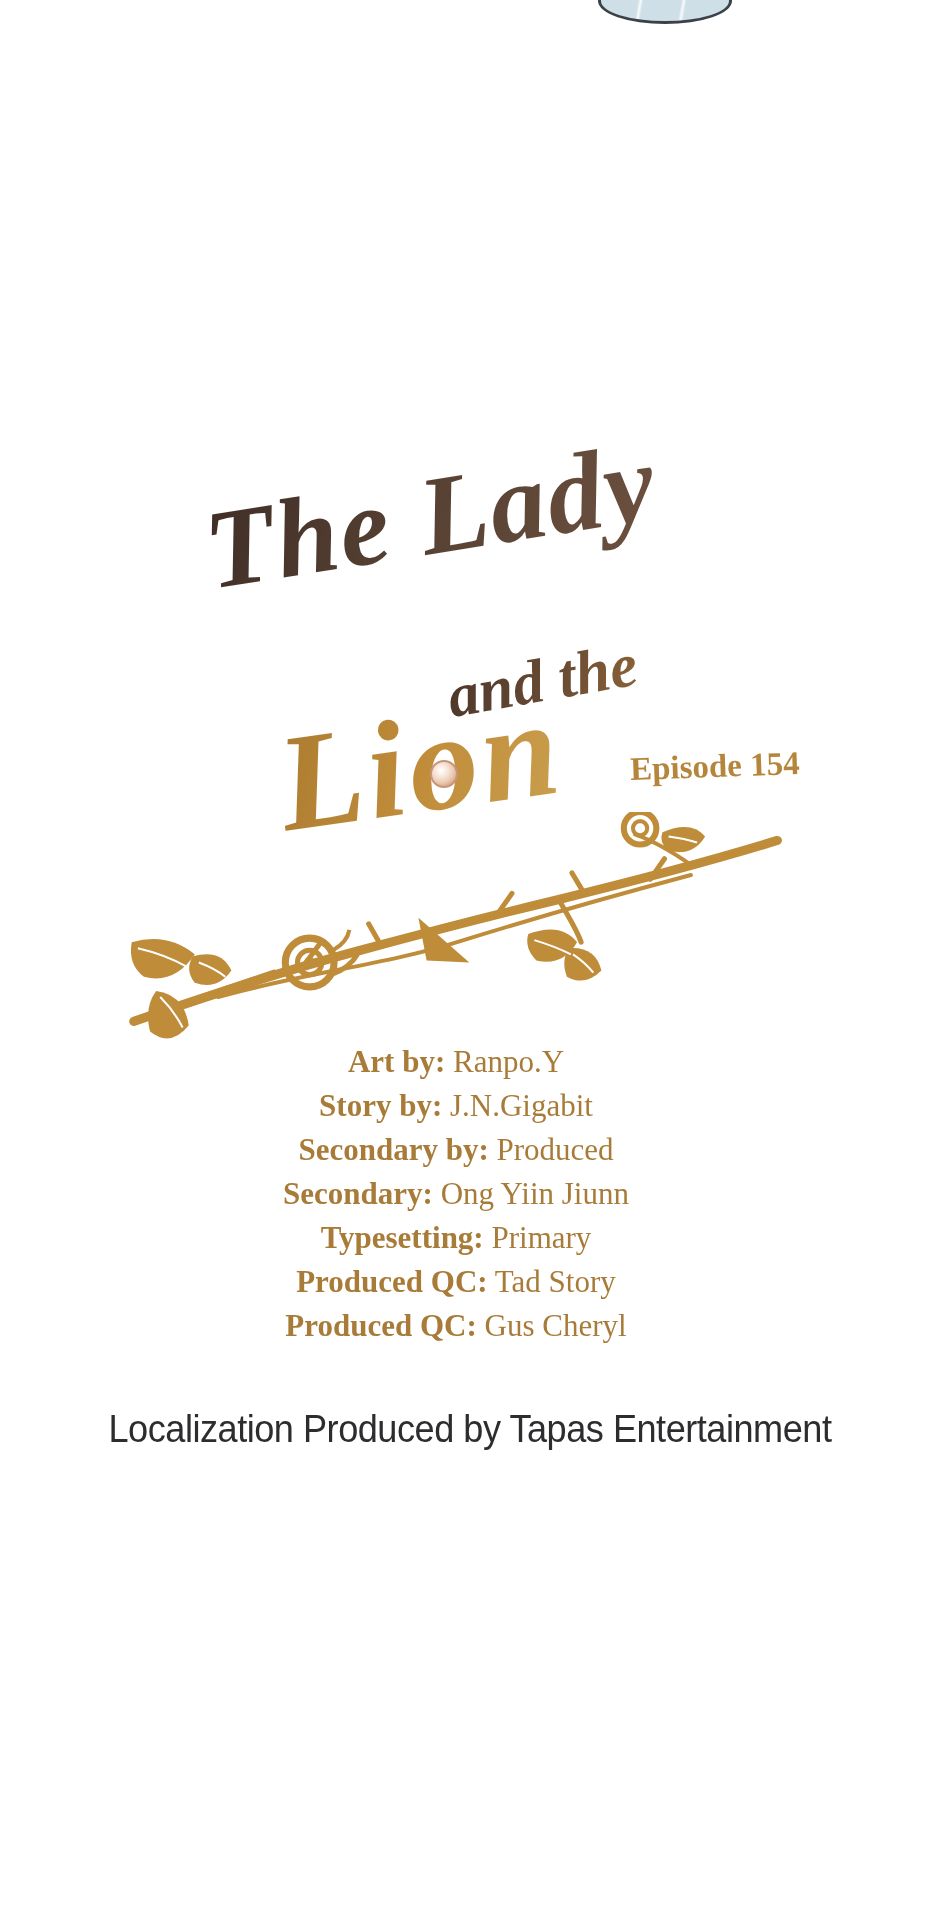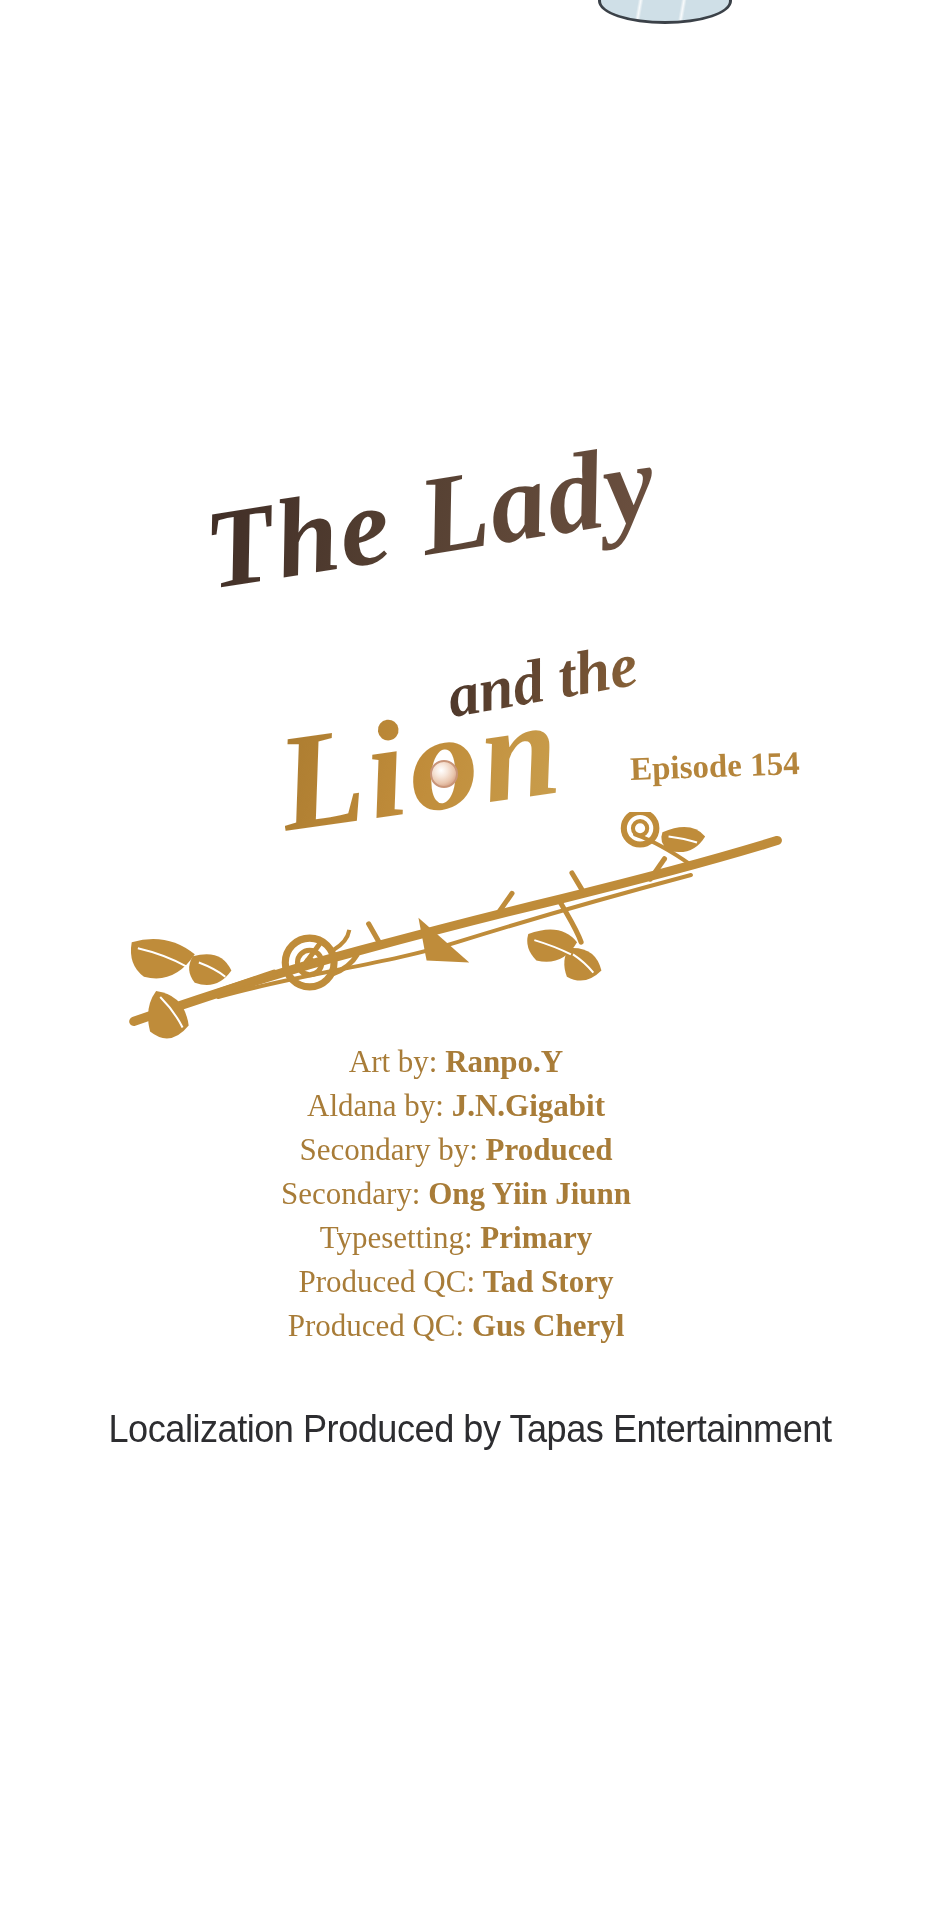--- a/index.html
+++ b/index.html
@@ -118,22 +118,22 @@
     left: 0;
     top: 1040px;
     width: 940px;
     text-align: center;
     transform: translateX(-14px);
     color: #a87c38;
     font-size: 31px;
     line-height: 44px;
   }
   .credit-row { white-space: nowrap; }
-  .credit-label { font-weight: normal; }
-  .credit-name { font-weight: bold; }
+  .credit-label { font-weight: bold; }
+  .credit-name { font-weight: normal; }
 
   
   .localization {
     position: absolute;
     left: 0;
     top: 1408px;
     width: 940px;
     text-align: center;
     font-family: "Liberation Sans", sans-serif;
     font-size: 38px;
@@ -213,21 +213,21 @@
         <path d="M532,20 Q560,8 574,24 Q562,44 538,38 Q528,30 532,20 Z"></path>
       </g>
       <g stroke="#ffffff" stroke-width="2" fill="none">
         <path d="M538,24 Q554,26 566,30"></path>
       </g>
     </svg>
   </div>
 
   <div class="credits">
     <div class="credit-row"><span class="credit-label">Art by:</span> <span class="credit-name">Ranpo.Y</span></div>
-    <div class="credit-row"><span class="credit-label">Aldana by:</span> <span class="credit-name">J.N.Gigabit</span></div>
+    <div class="credit-row"><span class="credit-label">Story by:</span> <span class="credit-name">J.N.Gigabit</span></div>
     <div class="credit-row"><span class="credit-label">Secondary by:</span> <span class="credit-name">Produced</span></div>
     <div class="credit-row"><span class="credit-label">Secondary:</span> <span class="credit-name">Ong Yiin Jiunn</span></div>
     <div class="credit-row"><span class="credit-label">Typesetting:</span> <span class="credit-name">Primary</span></div>
     <div class="credit-row"><span class="credit-label">Produced QC:</span> <span class="credit-name">Tad Story</span></div>
     <div class="credit-row"><span class="credit-label">Produced QC:</span> <span class="credit-name">Gus Cheryl</span></div>
   </div>
 
   <div class="localization">Localization Produced by Tapas Entertainment</div>
 
 </div>

